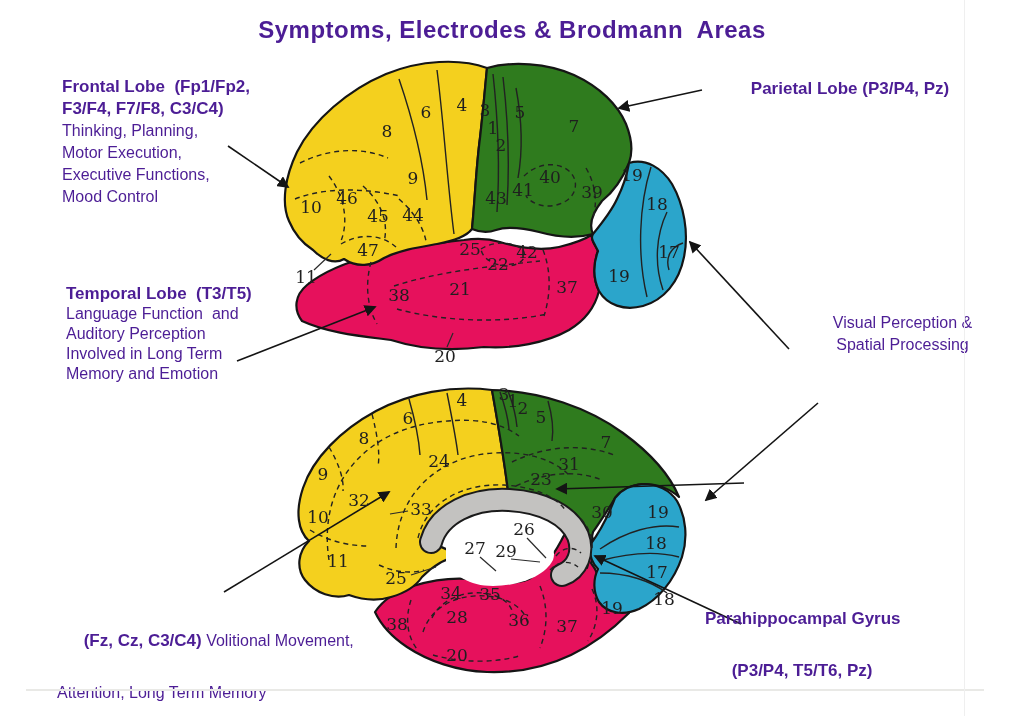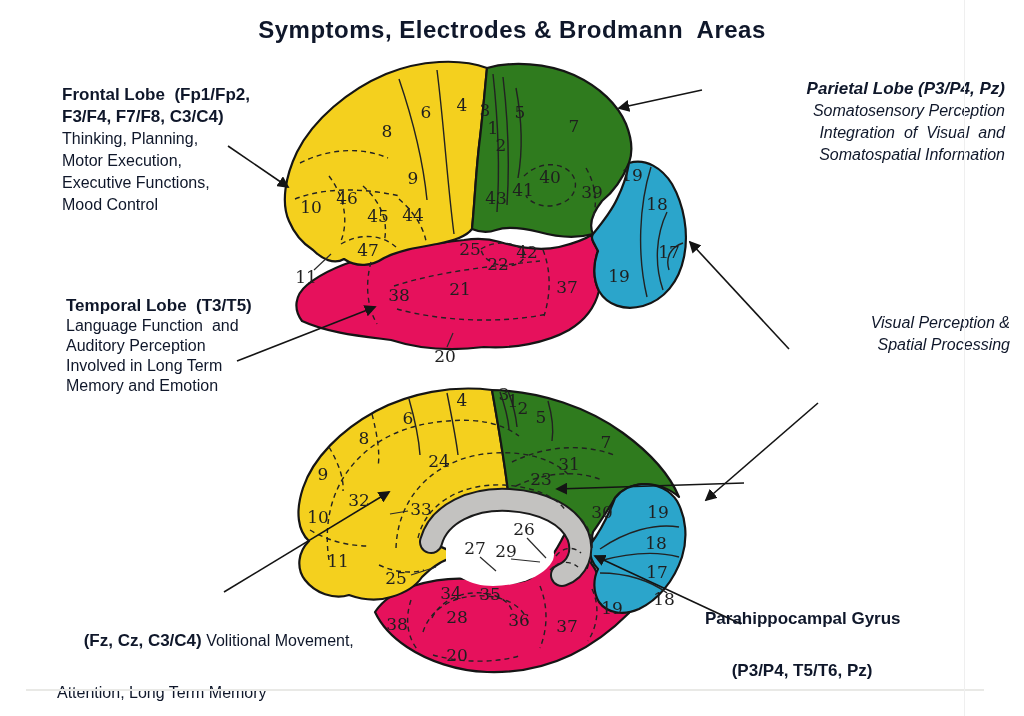--- a/index.html
+++ b/index.html
@@ -1,23 +1,23 @@
 <!DOCTYPE html>
 <html><head>
 <meta charset="utf-8">
 <style>
   html,body{margin:0;padding:0;background:#fff;}
   .canvas{position:relative;width:1024px;height:716px;background:#ffffff;overflow:hidden;
-          font-family:"Liberation Sans", sans-serif;color:#0f172a;}
+          font-family:"Liberation Sans", sans-serif;color:#4c1d95;}
   .title{position:absolute;left:0;right:0;top:16px;text-align:center;
          font-size:24px;font-weight:bold;letter-spacing:.5px;white-space:pre-wrap;}
   .callout{position:absolute;font-size:16px;line-height:22px;}
   .callout .hd{font-weight:bold;font-size:17px;}
   .pre{white-space:pre-wrap;}
-  .center{text-align:right;font-style:italic;}
+  .center{text-align:center;}
   .lh26{line-height:26px;}
   svg.diagram{position:absolute;left:0;top:0;}
   #area-numbers text{font-family:"DejaVu Serif", serif;font-size:17px;fill:#1f1f1f;
                      text-anchor:middle;dominant-baseline:central;}
   .region{stroke:#151515;stroke-width:2.2;stroke-linejoin:round;}
   .sulcus{fill:none;stroke:#222;stroke-width:1.4;}
   .dash{fill:none;stroke:#222;stroke-width:1.4;stroke-dasharray:5 4;}
   .arrow{fill:none;stroke:#141414;stroke-width:1.6;}
   .ptr{fill:none;stroke:#2a2a2a;stroke-width:1.2;}
   .scanline-h{position:absolute;left:26px;width:958px;top:689px;height:2px;background:#e9e9e6;}
@@ -219,37 +219,34 @@
         <text x="490" y="594">35</text>
         <text x="457" y="617">28</text>
         <text x="519" y="620">36</text>
         <text x="397" y="624">38</text>
         <text x="567" y="626">37</text>
         <text x="457" y="655">20</text>
         <text x="612" y="608">19</text>
       </g>
   </svg>
 
-  <div class="callout" style="left:62px;top:84px;width:240px">
+  <div class="callout" style="left:62px;top:76px;width:240px">
     <div class="hd pre">Frontal Lobe  (Fp1/Fp2,
 F3/F4, F7/F8, C3/C4)</div>
     <div class="pre">Thinking, Planning,
 Motor Execution,
 Executive Functions,
 Mood Control</div>
   </div>
 
   <div class="callout center" style="left:695px;top:78px;width:310px">
     <div class="hd pre">Parietal Lobe (P3/P4, Pz)</div>
-    <div class="pre">Somatosensory Perception
-Integration  of  Visual  and
-Somatospatial Information</div>
-  </div>
-
-  <div class="callout" style="left:66px;top:296px;width:240px;line-height:20px">
+  </div>
+
+  <div class="callout" style="left:66px;top:284px;width:240px;line-height:20px">
     <div class="hd pre">Temporal Lobe  (T3/T5)</div>
     <div class="pre">Language Function  and
 Auditory Perception
 Involved in Long Term
 Memory and Emotion</div>
   </div>
 
   <div class="callout center" style="left:795px;top:312px;width:215px">
     <div class="pre">Visual Perception &amp;
 Spatial Processing</div>

